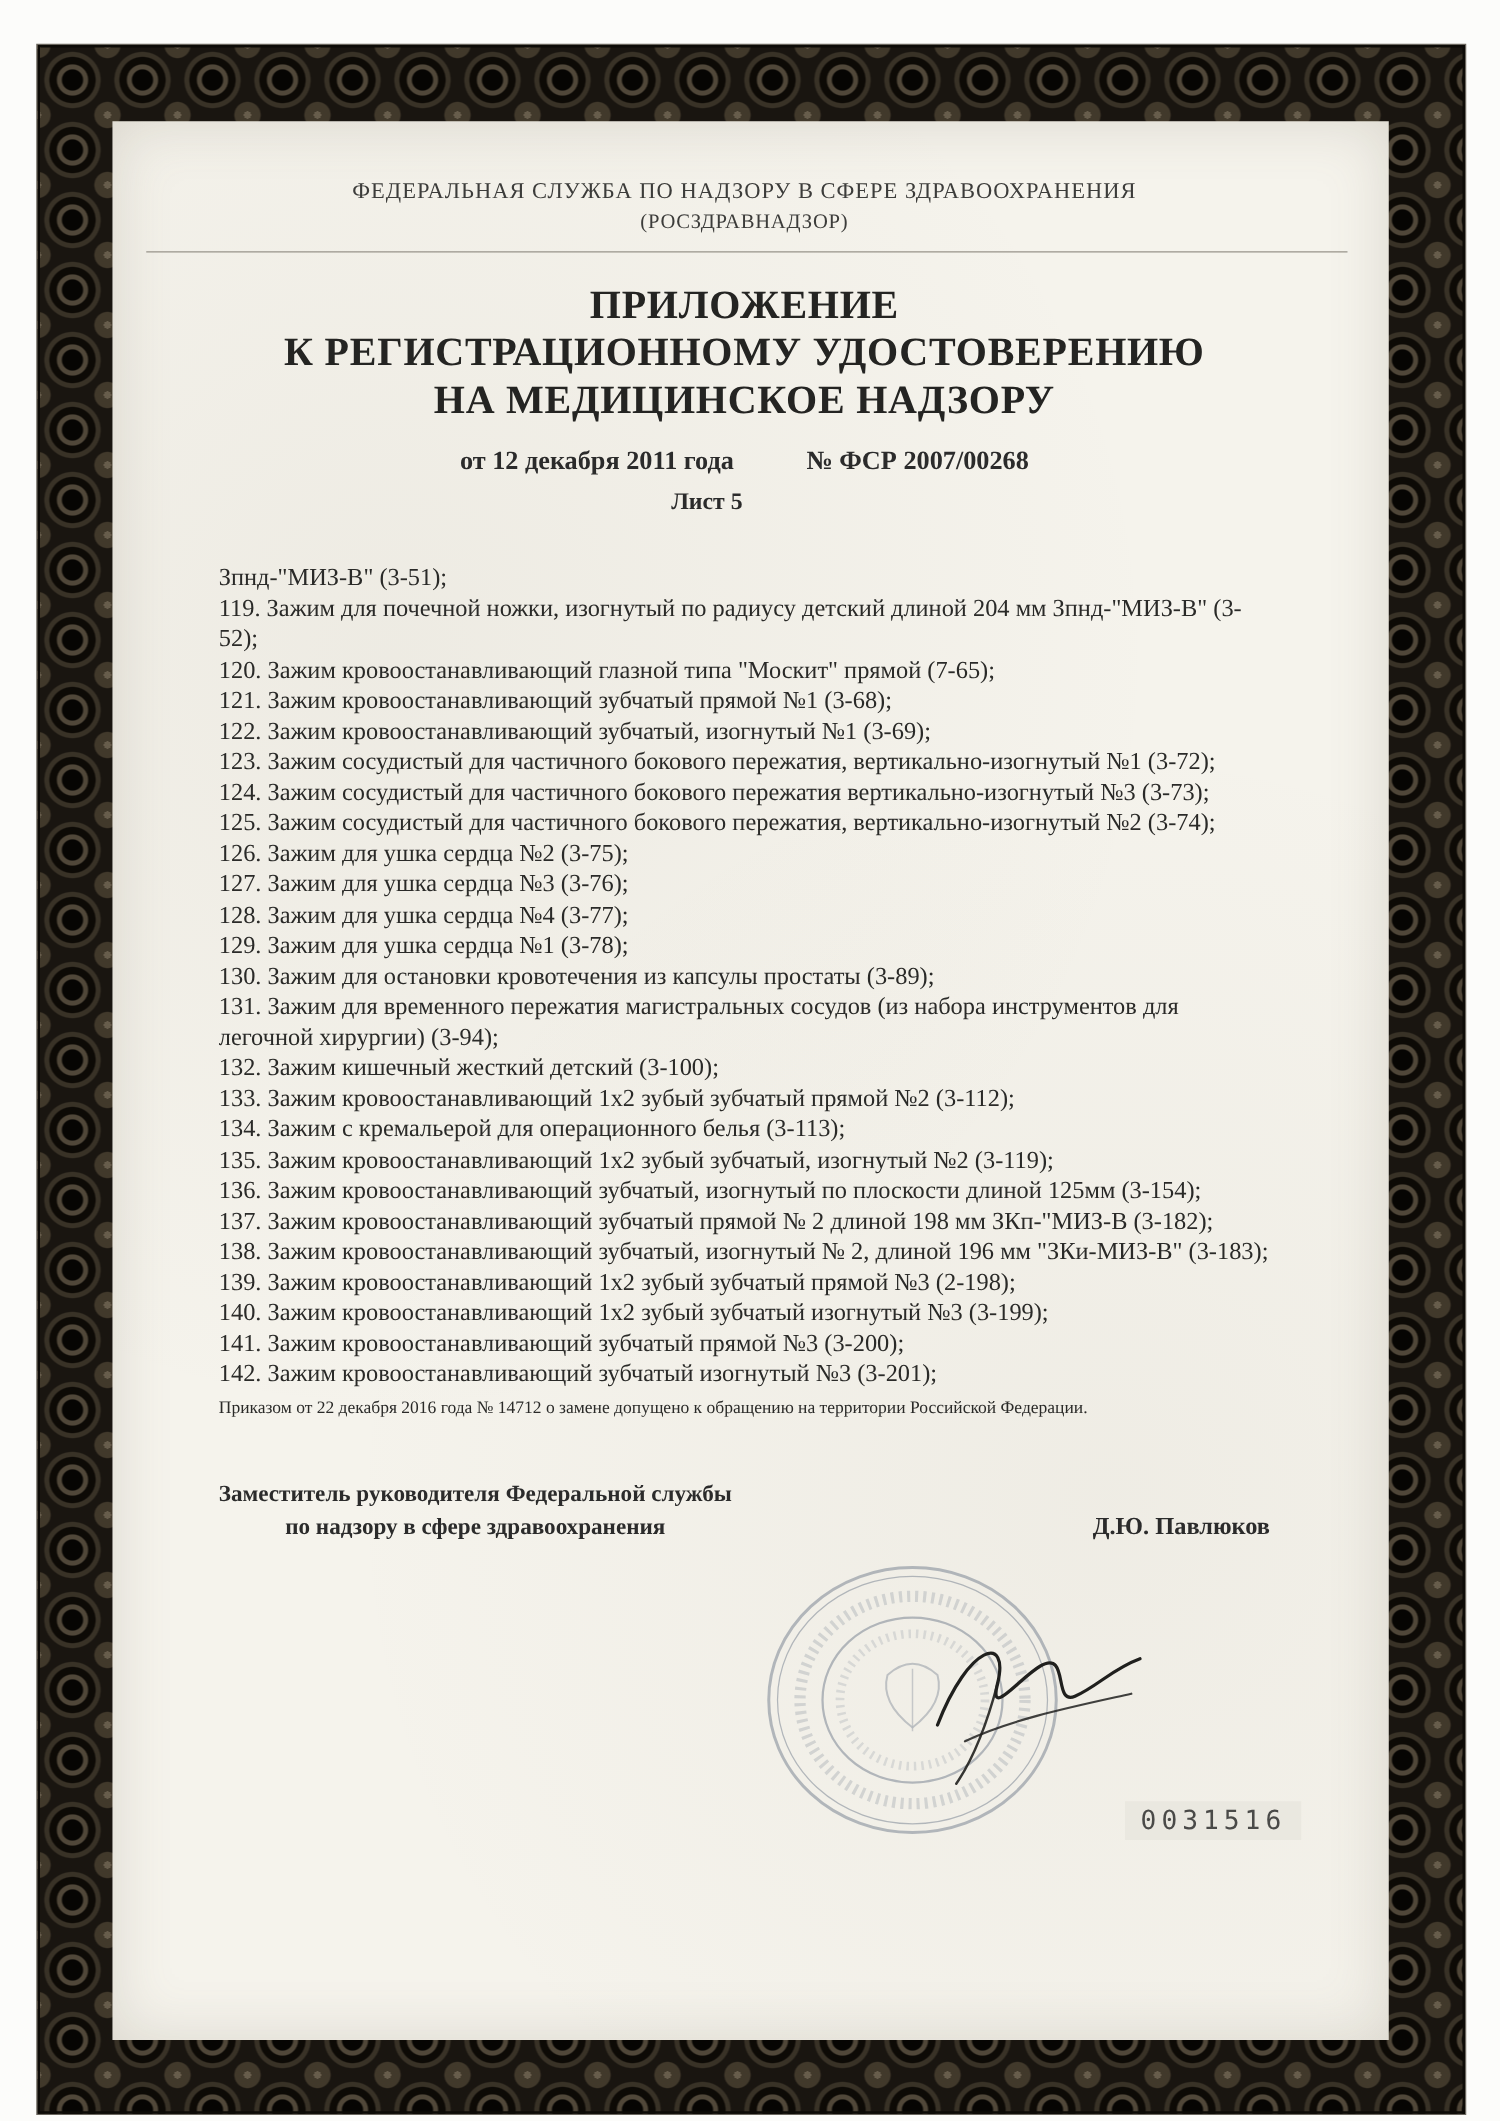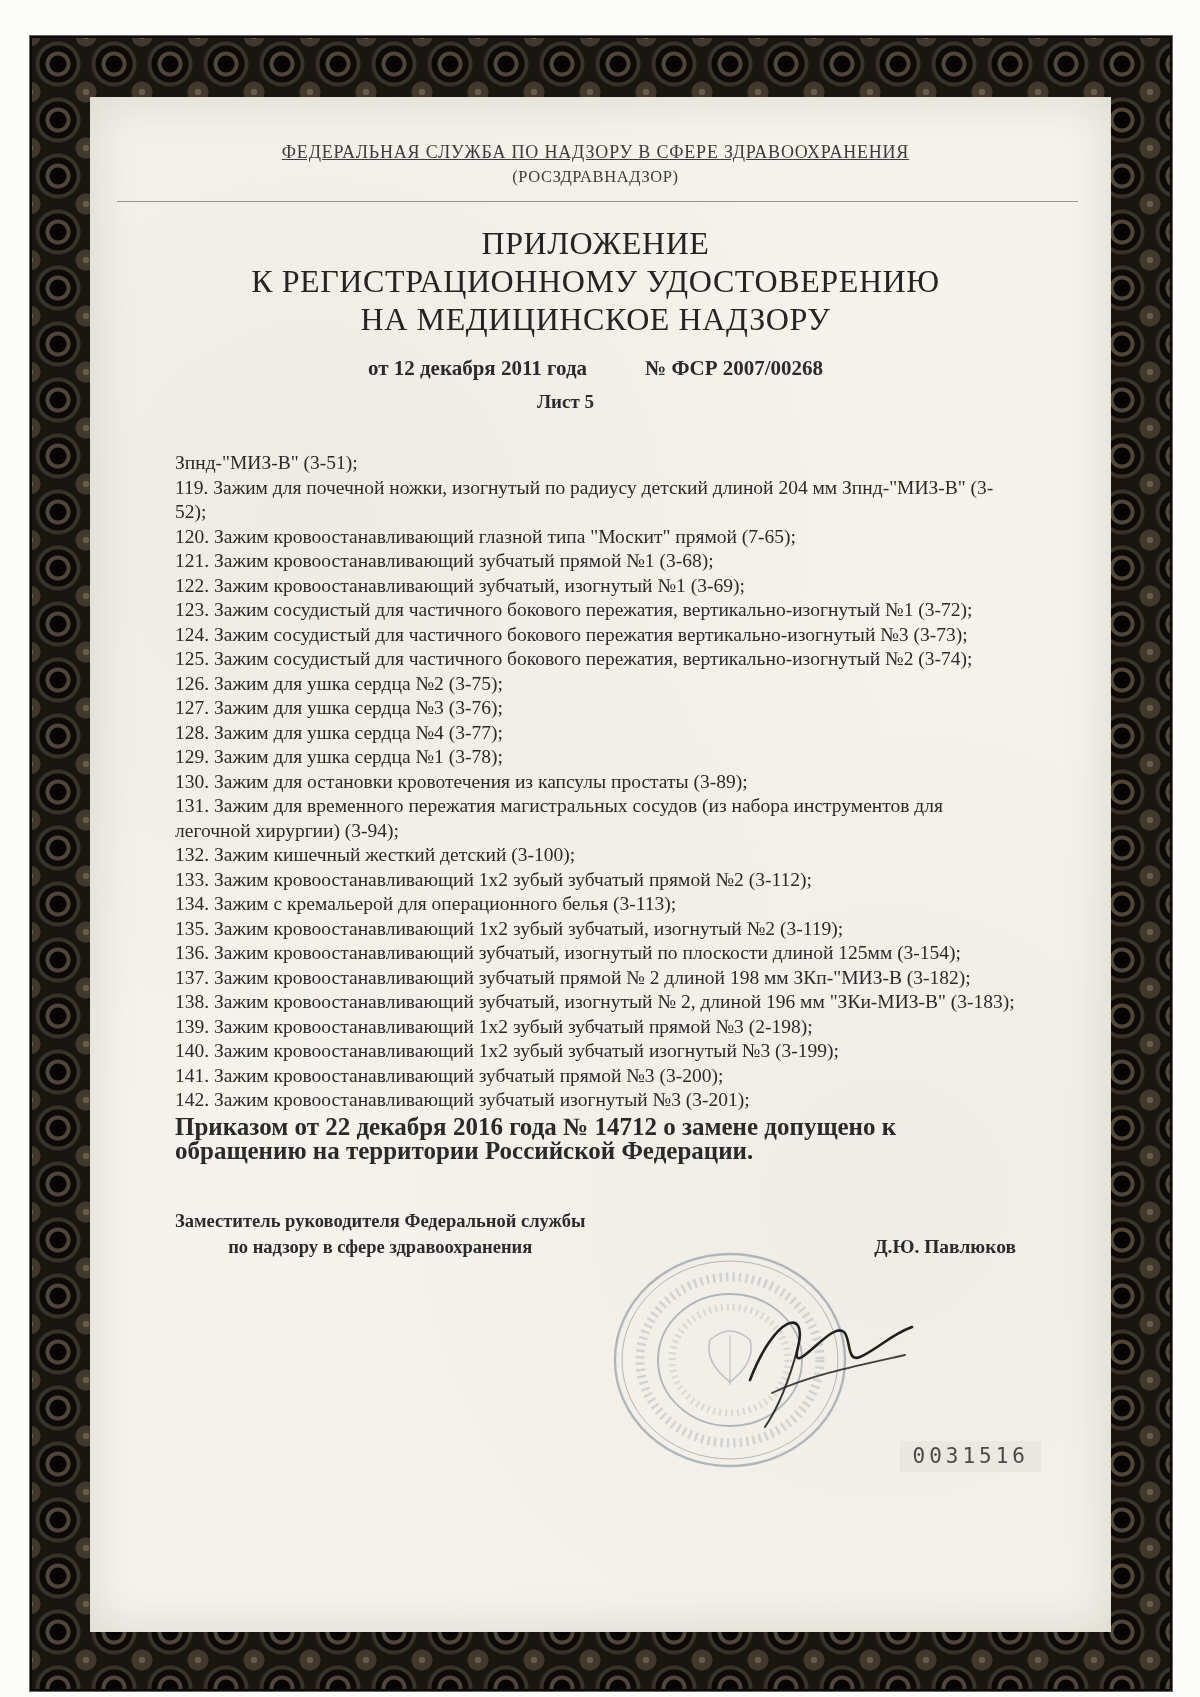--- a/index.html
+++ b/index.html
@@ -38,32 +38,32 @@
     background-color: #f5f3ec;
     background-image:
       radial-gradient(circle at 22% 28%, rgba(140,130,108,0.07), rgba(0,0,0,0) 45%),
       radial-gradient(circle at 78% 72%, rgba(140,130,108,0.06), rgba(0,0,0,0) 45%);
     box-shadow: inset 0 0 48px rgba(115,105,85,0.20);
     padding: 44px 95px 0 85px;
     box-sizing: border-box;
   }
 
   .agency { text-align: center; color: #3c3c3a; }
-  .agency .l1 { font-size: 18px; letter-spacing: 0.8px; line-height: 23px; text-decoration: underline; }
+  .agency .l1 { font-size: 18px; letter-spacing: 0.8px; line-height: 23px; }
   .agency .l2 { font-size: 16.5px; letter-spacing: 0.6px; line-height: 21px; margin-top: 2px; }
 
   .rule {
     border: none;
     border-top: 1.6px solid #98948a;
     margin: 14px -62px 0 -58px;
   }
 
   .title {
     text-align: center;
-    font-weight: normal;
+    font-weight: bold;
     font-size: 32px;
     letter-spacing: 0.6px;
     line-height: 38px;
     margin-top: 22px;
     color: #242422;
   }
 
   .meta-row {
     display: flex;
     justify-content: center;
@@ -87,25 +87,24 @@
 
   .items {
     margin-top: 38px;
     font-size: 19.5px;
     line-height: 24.5px;
     color: #2a2a28;
   }
   .items p { margin: 0; }
 
   .note {
-    font-size: 25px;
+    font-size: 14px;
     line-height: 24.5px;
     margin: 2px 0 0 0;
     color: #2a2a28;
-    font-weight: bold;
   }
 
   .sig-row {
     display: flex;
     justify-content: space-between;
     align-items: flex-end;
     margin-top: 44px;
     font-weight: bold;
     text-align: center;
   }

